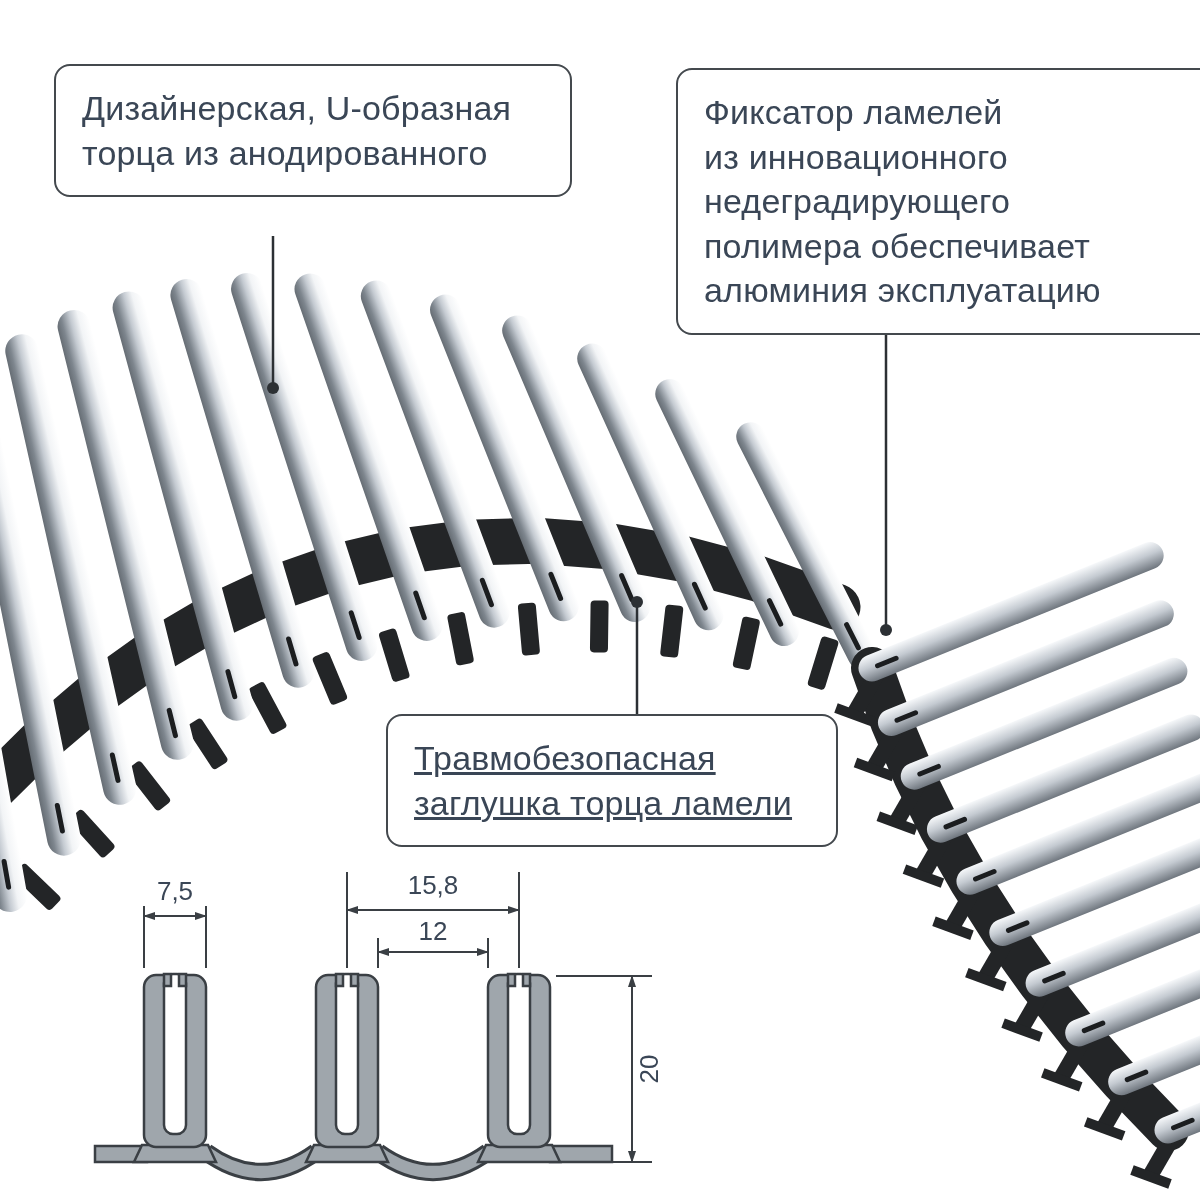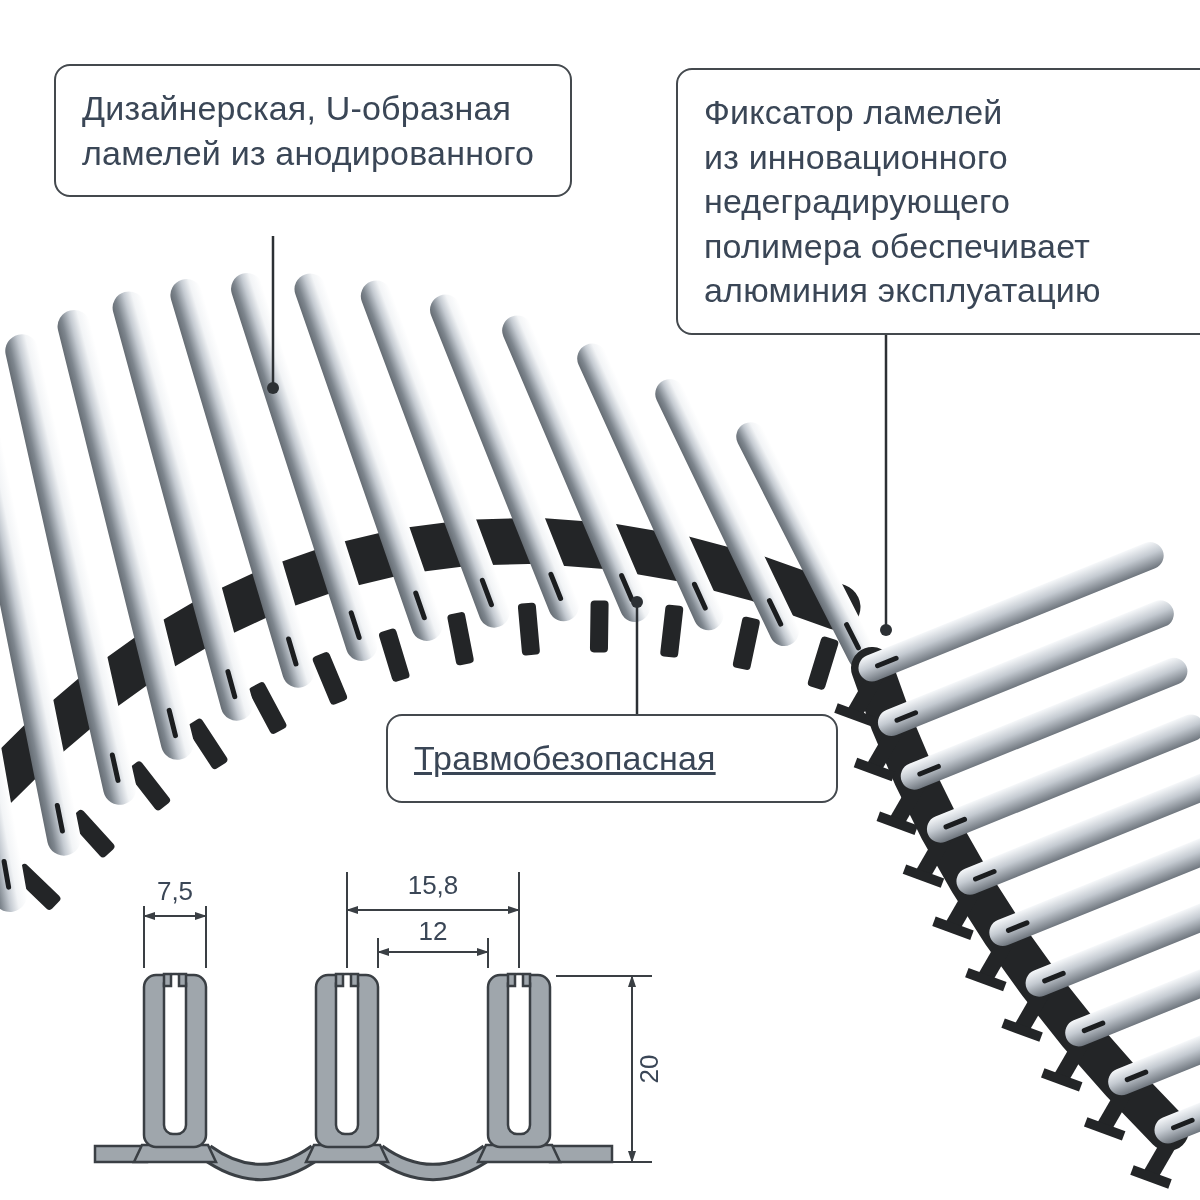--- a/index.html
+++ b/index.html
@@ -272,33 +272,34 @@
       <circle cx="886" cy="630" r="6" style="fill:var(--leader,#2c3034)"></circle>
     </g>
     <g>
       <line x1="637" y1="716" x2="637" y2="602" style="stroke:var(--leader,#2c3034);stroke-width:2.5"></line>
       <circle cx="637" cy="602" r="6" style="fill:var(--leader,#2c3034)"></circle>
     </g>
   </svg>
 
   <div class="callout" id="callout-lamella">
     <div class="ln">Дизайнерская, U-образная</div>
-    <div class="ln">ламелей из анодированного</div>
+    <div class="ln">торца из анодированного</div>
   </div>
 
   <div class="callout" id="callout-fixator">
     <div class="ln">Фиксатор ламелей</div>
     <div class="ln">из инновационного</div>
     <div class="ln">недеградирующего</div>
     <div class="ln">полимера обеспечивает</div>
     <div class="ln">алюминия эксплуатацию</div>
   </div>
 
   <div class="callout" id="callout-endcap">
     <div class="ln">Травмобезопасная</div>
+    <div class="ln">заглушка торца ламели</div>
   </div>
 
   <svg id="techdraw-svg" class="layer" viewBox="0 0 1200 1200">
     <defs>
       <marker id="arrE" markerWidth="12" markerHeight="10" refX="11" refY="4" orient="auto" markerUnits="userSpaceOnUse">
         <path d="M0,0 L12,4 L0,8 Z" fill="#3a3f44"></path>
       </marker>
       <marker id="arrS" markerWidth="12" markerHeight="10" refX="1" refY="4" orient="auto" markerUnits="userSpaceOnUse">
         <path d="M12,0 L0,4 L12,8 Z" fill="#3a3f44"></path>
       </marker>

